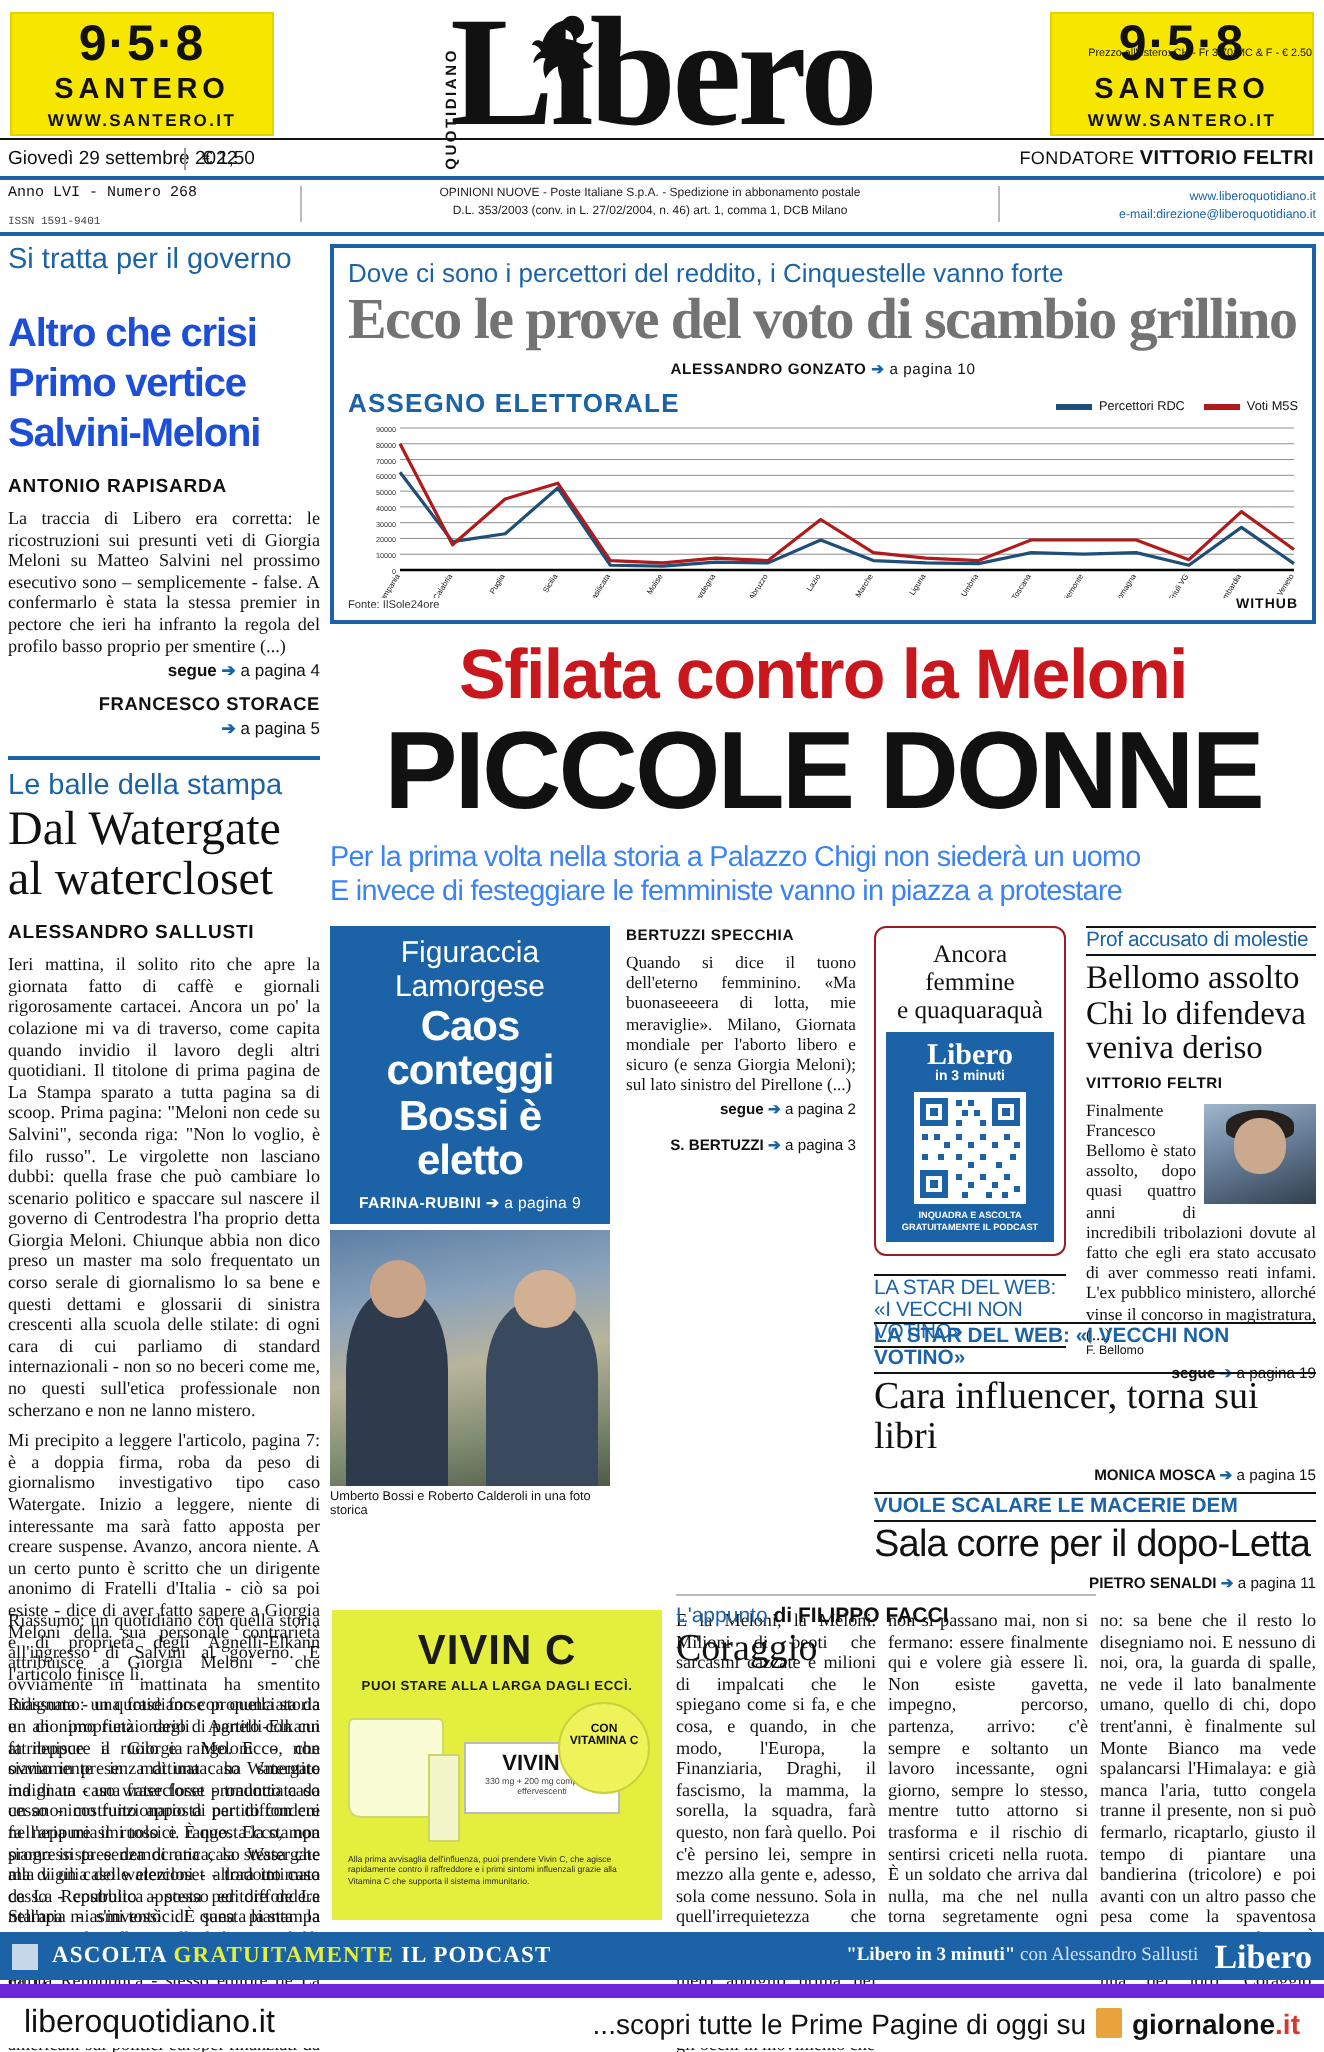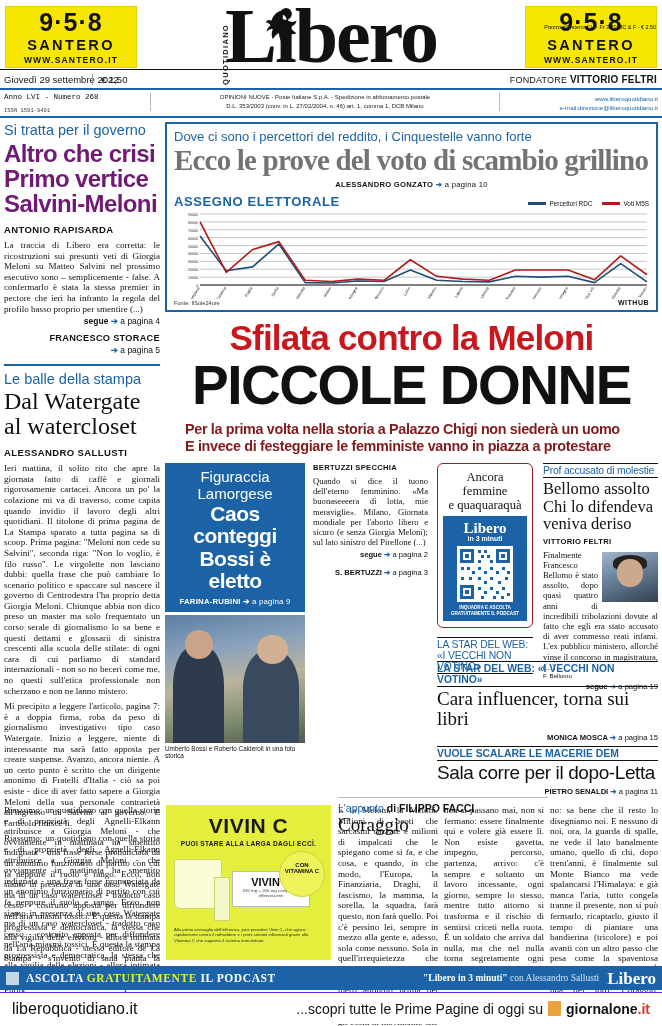--- a/index.html
+++ b/index.html
@@ -79,22 +79,22 @@
   .body-grid { position:absolute; top:122px; left:0; width:560px; height:840px; }
   .col-left { position:absolute; left:4px; top:0; width:156px; }
   .col-main { position:absolute; left:165px; top:0; width:493px; }
 
   
   .kicker-blue {
     font-family:"Liberation Sans", sans-serif; font-size:14.5px; color:#1b63a6;
     font-weight:normal; line-height:17px;
   }
   .hl-black {
-    font-family:"Liberation Sans", sans-serif; font-weight:bold; color:#701a75;
-    font-size:24px; line-height:25px; letter-spacing:-.6px; margin-top:2px;
+    font-family:"Liberation Sans", sans-serif; font-weight:bold; color:#1d4ed8;
+    font-size:20px; line-height:25px; letter-spacing:-.6px; margin-top:16px;
   }
   .byline {
     font-family:"Liberation Sans", sans-serif; font-weight:bold; font-size:9.5px;
     letter-spacing:.4px; color:#111; margin-top:8px;
   }
   .bodytext {
     font-family:"Liberation Serif", serif; font-size:9.1px; line-height:10.6px;
     text-align:justify; color:#111; margin-top:5px; hyphens:auto;
   }
   .segue {
@@ -152,22 +152,22 @@
   
   .mega-red {
     font-family:"Liberation Sans", sans-serif; font-weight:bold; color:#c9171e;
     font-size:35px; line-height:38px; text-align:center; letter-spacing:-.8px; margin-top:7px;
   }
   .mega-black {
     font-family:"Liberation Sans", sans-serif; font-weight:bold; color:#111;
     font-size:55px; line-height:56px; text-align:center; letter-spacing:-1.5px; margin-top:0px;
   }
   .sub-deck {
-    font-family:"Liberation Sans", sans-serif; font-weight:bold; color:#7f1d1d;
-    font-size:14.4px; line-height:17px; text-align:left; margin-top:8px; letter-spacing:-.35px;margin-left:20px;
+    font-family:"Liberation Sans", sans-serif; font-weight:normal; color:#3b82f6;
+    font-size:14.4px; line-height:17px; text-align:left; margin-top:8px; letter-spacing:-.35px;
   }
 
   
   .strip { position:relative; margin-top:8px; height:300px; }
   .s-col { position:absolute; top:0; }
   .s1 { left:0; width:140px; }
   .s2 { left:148px; width:115px; }
   .s3 { left:272px; width:96px; }
   .s4 { left:378px; width:115px; }
 
@@ -256,21 +256,21 @@
   .pb-right { margin-left:auto; display:flex; align-items:center; gap:8px; }
   .pb-claim { font-family:"Liberation Serif", serif; font-weight:bold; font-size:9.5px; color:#fff; }
   .pb-claim .lt { color:#cfe2f5; font-weight:normal; }
   .pb-logo { font-family:"Liberation Serif", serif; font-weight:bold; font-size:17px; color:#fff; line-height:17px;}
   .pb-price {
     position:absolute; right:6px; top:24px;
     font-family:"Liberation Sans", sans-serif; font-size:5.4px; color:#111;
   }
   .footer {
     position:absolute; left:0; top:992px; width:662px; height:32px; background:#fff;
-    border-top:1px solid #6d28d9; display:flex; align-items:center; padding:0 12px;
+    border-top:7px solid #6d28d9; display:flex; align-items:center; padding:0 12px;
   }
   .f-site { font-family:"Liberation Sans", sans-serif; font-size:16px; color:#111; }
   .f-right { margin-left:auto; display:flex; align-items:center; gap:5px;
     font-family:"Liberation Sans", sans-serif; font-size:14px; color:#111; }
   .f-gicon { width:13px; height:15px; background:#e8a33d; border-radius:1px; display:inline-block;}
   .f-g { font-weight:bold; } .f-g .it { color:#d8372b; }
   .thin-line { height:1px; background:#bbb; margin:4px 0; }
   .copy-tag { font-family:"Liberation Sans", sans-serif; font-size:4.6px; color:#555; }
 </style>
 </head>

